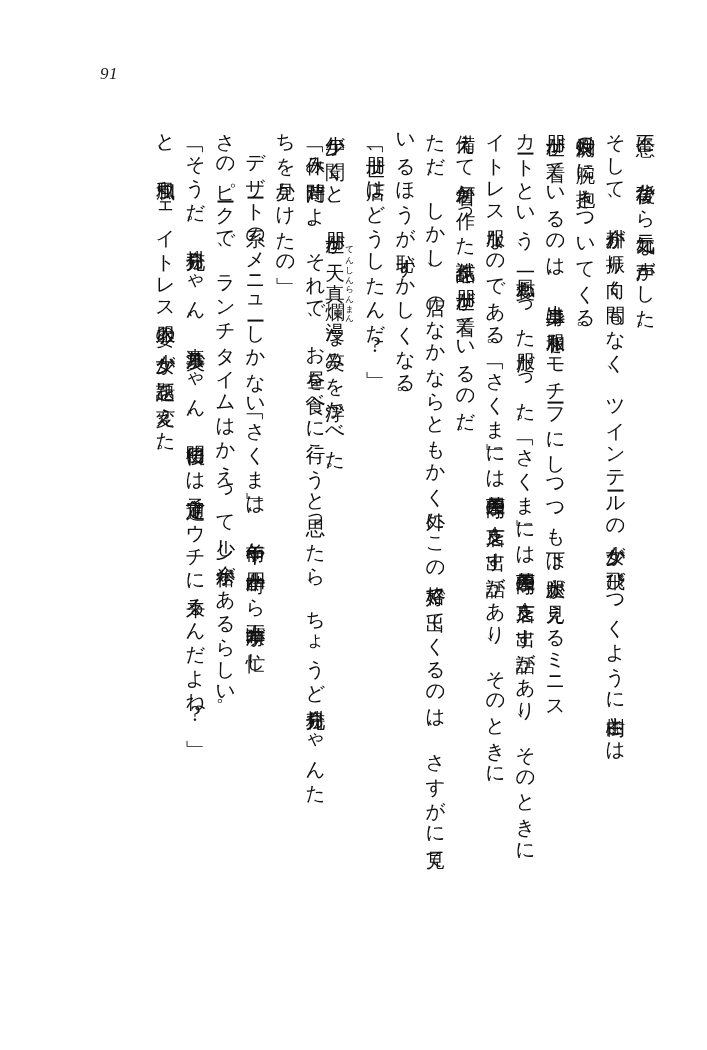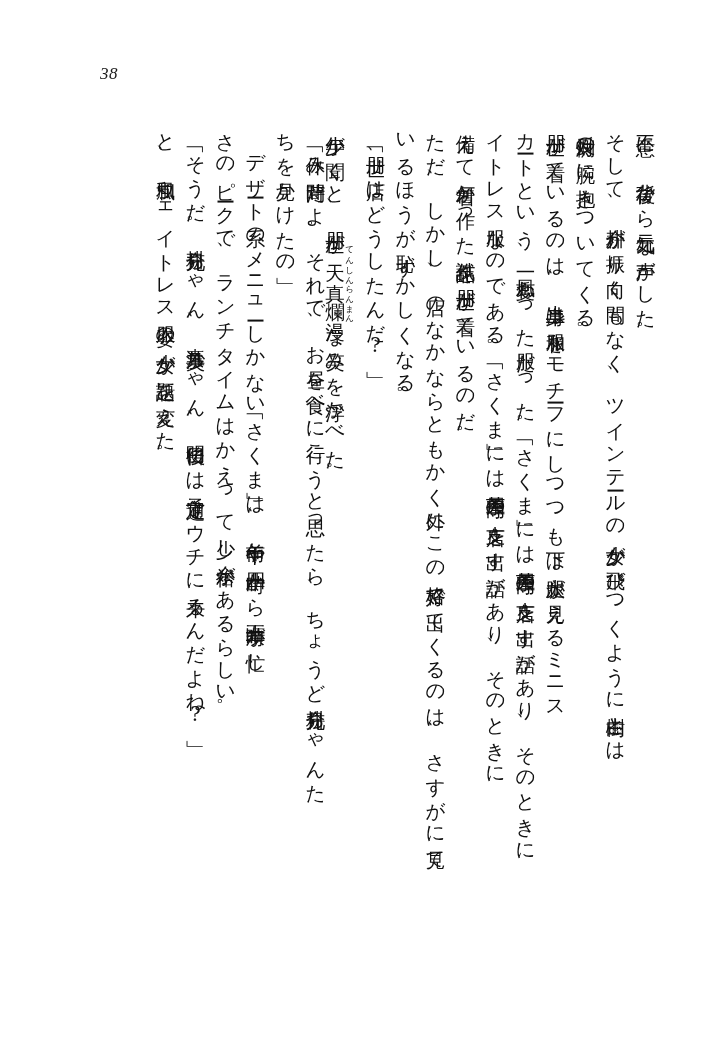--- a/index.html
+++ b/index.html
@@ -73,21 +73,21 @@
     font-size: 8.5px;
     letter-spacing: 0px;
     line-height: 1;
   }
 </style>
 </head>
 <body>
 
 <div id="page">
 
-  <div id="page-number">38</div>
+  <div id="page-number">91</div>
 
   <div id="text-block">
     <div class="tcol">不意に、背後から元気な声がした。</div>
     <div class="tcol">そして、耕介が振り向く間もなく、ツインテールの少女が飛びつくように由樹とは</div>
     <div class="tcol">反対側の腕に抱きついてくる。</div>
     <div class="tcol">朋世が着ているのは、上半身は和服をモチーフにしつつも下は太腿が見えるミニス</div>
     <div class="tcol">カートという、一風変わった服だった。「さくま」には茶屋専門の支店を出す話があり、そのときに</div>
     <div class="tcol">イトレス服なのである。「さくま」には茶屋専門の支店を出す話があり、そのときに</div>
     <div class="tcol">備えて何着か作った試作品を朋世が着ているのだ。</div>
     <div class="tcol">ただ、しかし、店のなかならともかく外にこの格好で出てくるのは、さすがに見て</div>

